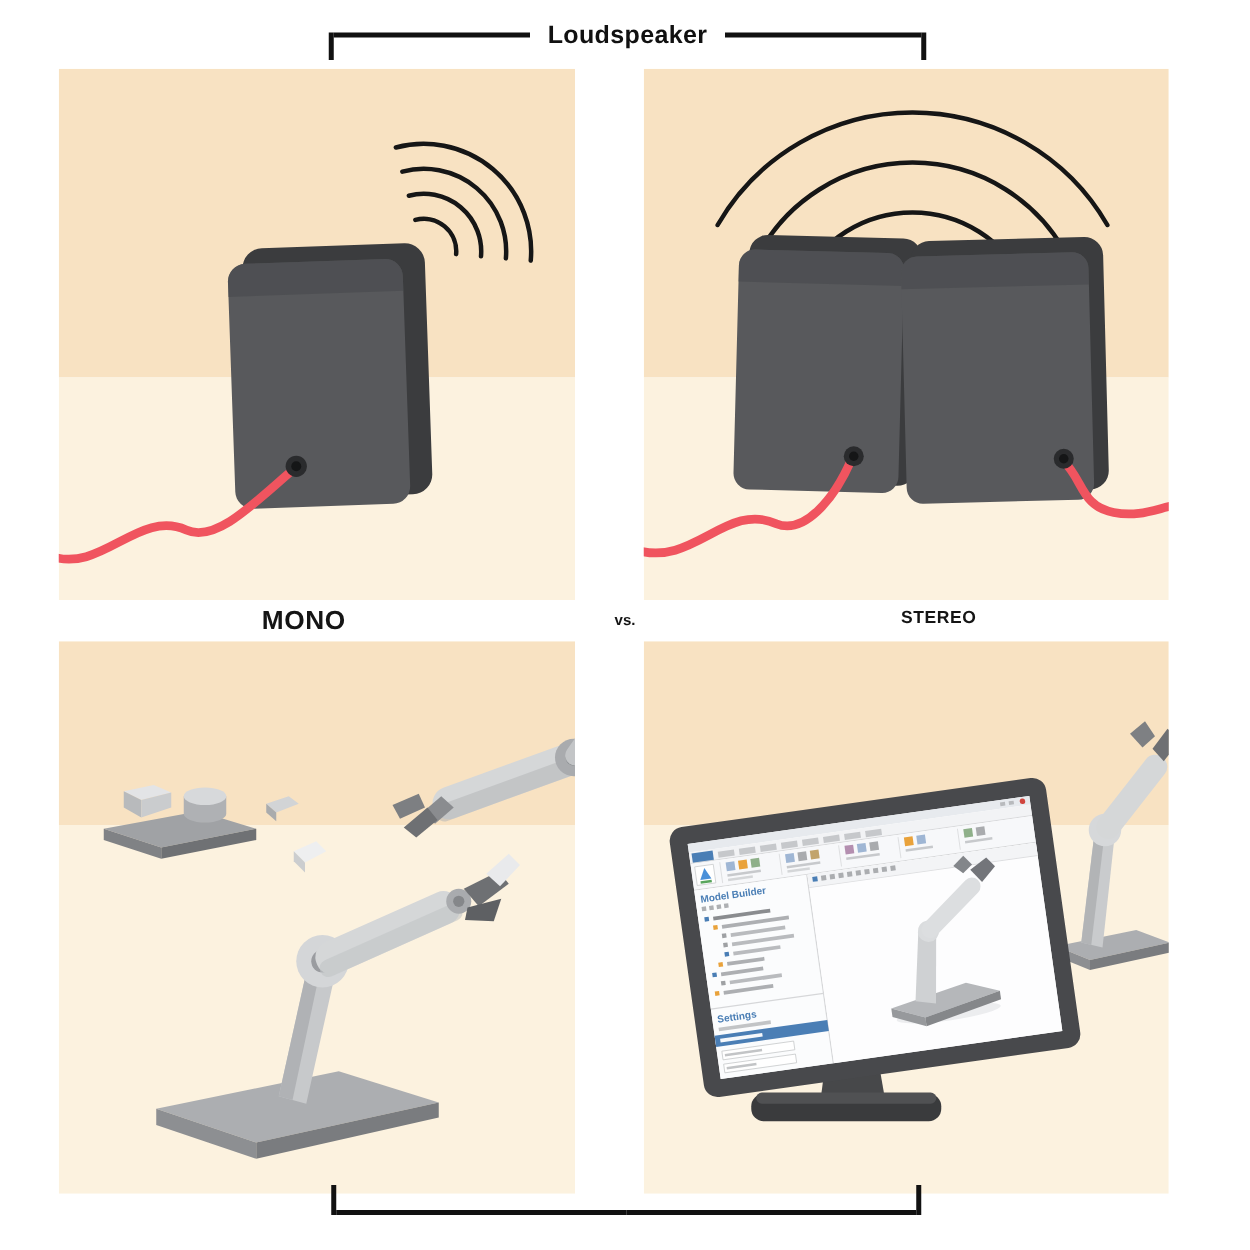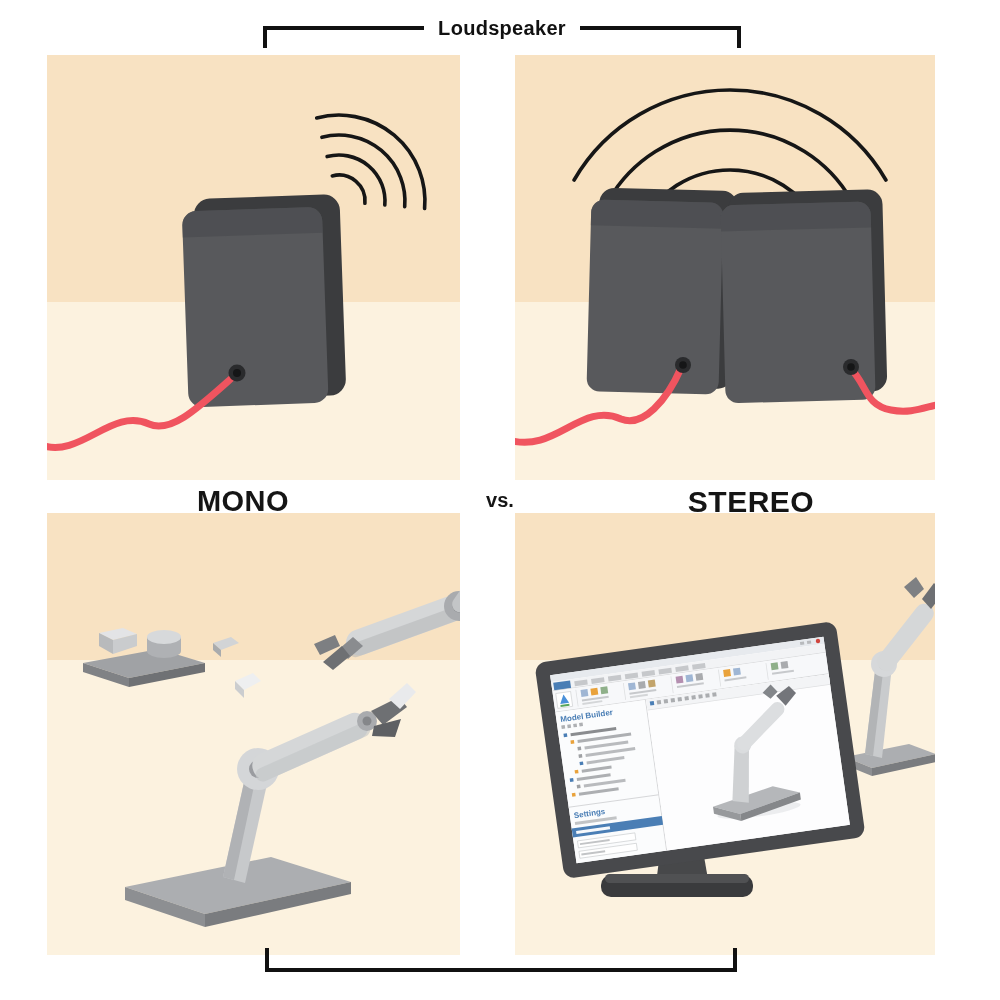--- a/index.html
+++ b/index.html
@@ -16,23 +16,23 @@
   .bracket .hline{flex:1;height:4px;background:var(--line,#111);}
   .bracket-top{left:263px;top:26px;width:478px;height:22px;align-items:flex-start;}
   .bracket-top .tick{height:22px;}
   .bracket-bottom{left:265px;top:948px;width:472px;height:24px;align-items:flex-end;}
   .bracket-bottom .tick{height:24px;}
   .bracket-label{font-size:20px;font-weight:700;letter-spacing:.3px;color:var(--line,#111);
     padding:0 14px;line-height:20px;white-space:nowrap;}
   .bracket-top .bracket-label{margin-top:-8px;}
   .bracket-bottom .bracket-label{align-self:flex-end;margin-bottom:-8px;}
   .caption{position:absolute;transform:translateX(-50%);color:#151515;white-space:nowrap;}
-  .caption-mono{left:243px;top:485px;font-size:29px;font-weight:800;letter-spacing:.5px;}
-  .caption-vs{left:500px;top:489px;font-size:20px;font-weight:700;}
-  .caption-stereo{left:751px;top:485px;font-size:30px;font-weight:800;letter-spacing:.5px;}
+  .caption-mono{left:243px;top:485px;font-size:21px;font-weight:800;letter-spacing:.5px;}
+  .caption-vs{left:500px;top:489px;font-size:12px;font-weight:700;}
+  .caption-stereo{left:751px;top:485px;font-size:14px;font-weight:800;letter-spacing:.5px;}
   svg text{font-family:"Liberation Sans",sans-serif;}
 </style>
 </head>
 <body>
 
 <div class="canvas">
 
   <div class="bracket bracket-top">
     <div class="tick"></div>
     <div class="hline"></div>

